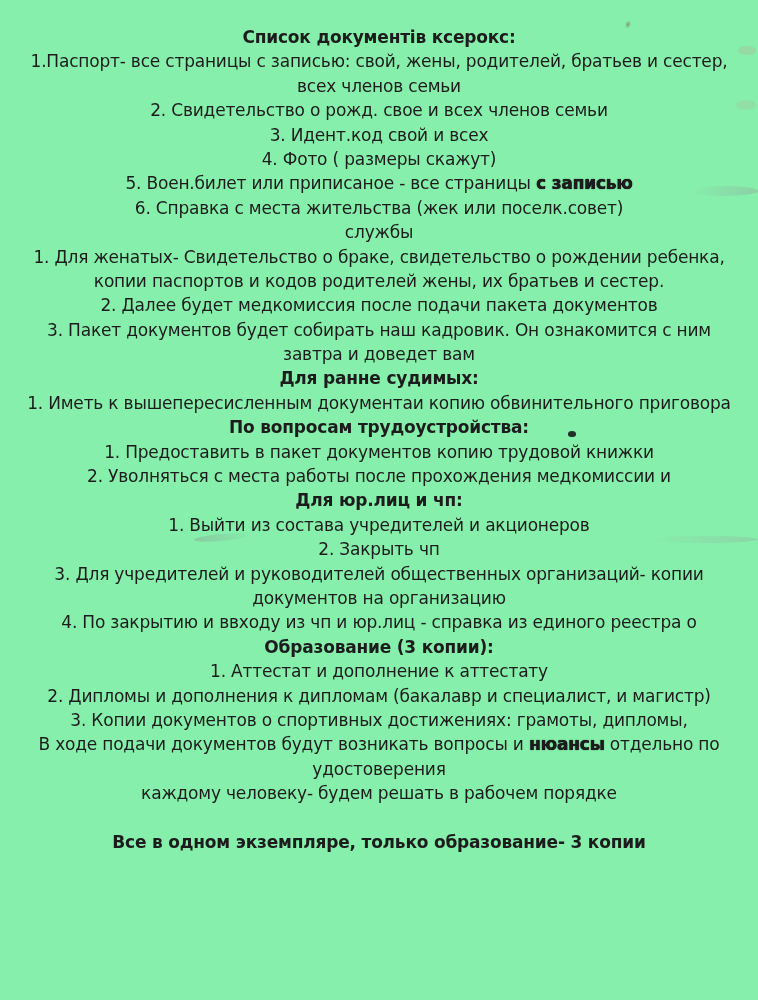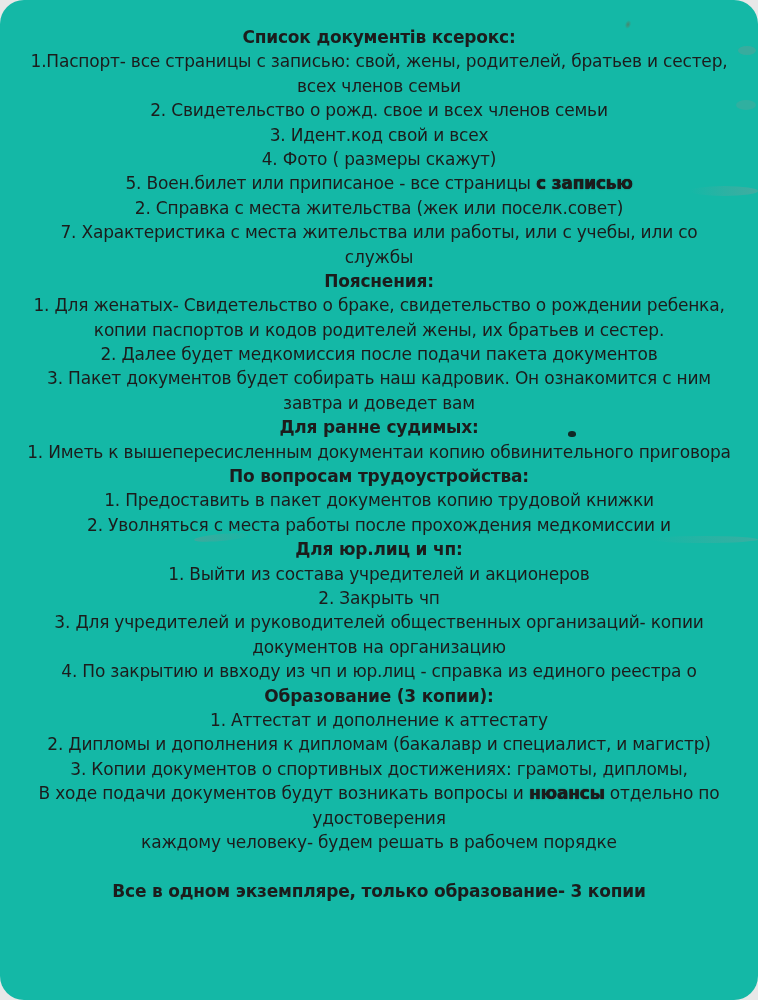--- a/index.html
+++ b/index.html
@@ -70,33 +70,31 @@
   }
   .a-streak-right2 {
     left: 650px; top: 536px; width: 108px; height: 7px;
     background: linear-gradient(90deg, rgba(150,150,150,0.0), rgba(150,150,150,0.28));
     border-radius: 50%;
   }
 </style>
 </head>
 <body>
 
-<div class="page" style="background: #14b8a6; border-radius: 24px;">
+<div class="page" style="background: #86efac;">
   <div class="doc" id="doc" style="color: rgb(28, 28, 28);">
       <div class="line title"><span class="seg">Список документів ксерокс:</span></div>
       <div class="line normal"><span class="seg">1.Паспорт- все страницы с записью: свой, жены, родителей, братьев и сестер,</span></div>
       <div class="line normal"><span class="seg">всех членов семьи</span></div>
       <div class="line normal"><span class="seg">2. Свидетельство о рожд. свое и всех членов семьи</span></div>
       <div class="line normal"><span class="seg">3. Идент.код свой и всех</span></div>
       <div class="line normal"><span class="seg">4. Фото ( размеры скажут)</span></div>
       <div class="line normal"><span class="seg">5. Воен.билет или приписаное - все страницы </span><span class="seg heavy">с записью</span></div>
-      <div class="line normal"><span class="seg">2. Справка с места жительства (жек или поселк.совет)</span></div>
-      <div class="line normal"><span class="seg">7. Характеристика с места жительства или работы, или с учебы, или со</span></div>
+      <div class="line normal"><span class="seg">6. Справка с места жительства (жек или поселк.совет)</span></div>
       <div class="line normal"><span class="seg">службы</span></div>
-      <div class="line header"><span class="seg">Пояснения:</span></div>
       <div class="line normal"><span class="seg">1. Для женатых- Свидетельство о браке, свидетельство о рождении ребенка,</span></div>
       <div class="line normal"><span class="seg">копии паспортов и кодов родителей жены, их братьев и сестер.</span></div>
       <div class="line normal"><span class="seg">2. Далее будет медкомиссия после подачи пакета документов</span></div>
       <div class="line normal"><span class="seg">3. Пакет документов будет собирать наш кадровик. Он ознакомится с ним</span></div>
       <div class="line normal"><span class="seg">завтра и доведет вам</span></div>
       <div class="line header"><span class="seg">Для ранне судимых:</span></div>
       <div class="line normal"><span class="seg">1. Иметь к вышепересисленным документаи копию обвинительного приговора</span></div>
       <div class="line header"><span class="seg">По вопросам трудоустройства:</span></div>
       <div class="line normal"><span class="seg">1. Предоставить в пакет документов копию трудовой книжки</span></div>
       <div class="line normal"><span class="seg">2. Уволняться с места работы после прохождения медкомиссии и</span></div>

